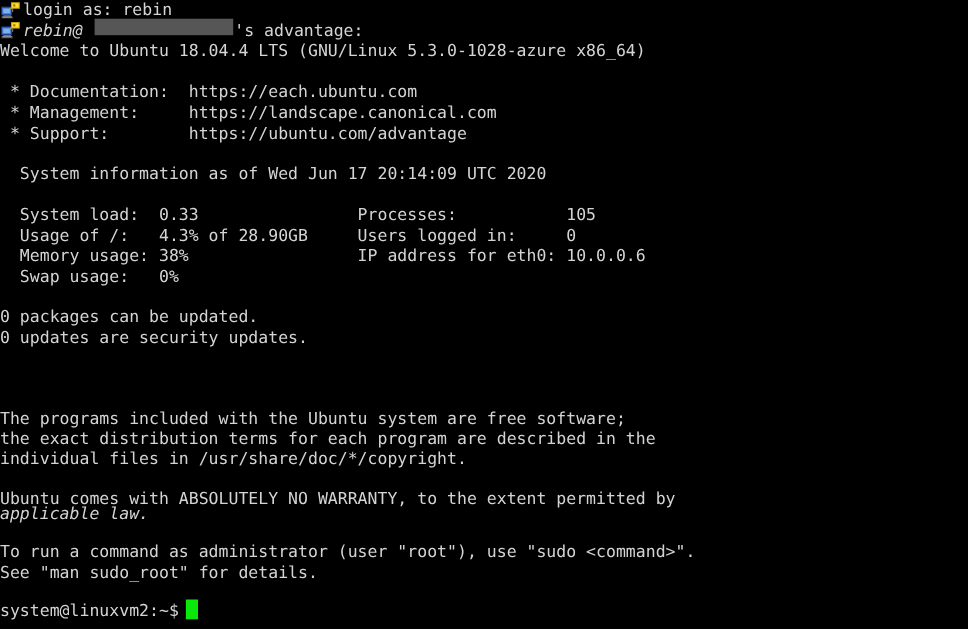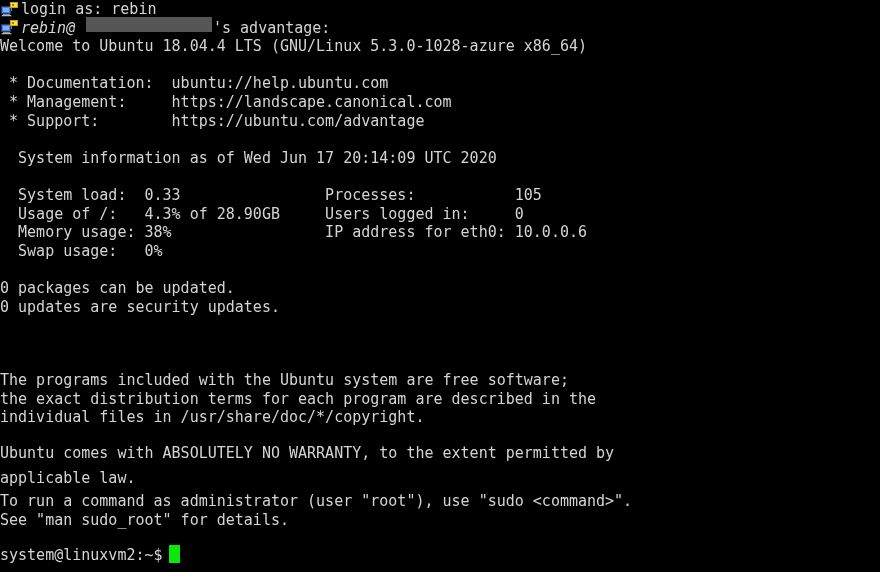--- a/index.html
+++ b/index.html
@@ -107,40 +107,40 @@
       <rect x="8" y="6" width="2" height="1" fill="#c8a000"></rect>
       <rect x="10" y="7" width="1" height="3" fill="#7a7a7a"></rect>
     </svg>
   </span>
   <div class="line indent-icon" style="top:18.62px;font-style:italic;">rebin@</div>
   <span class="redaction" style="left:86px; top:17px; width:126px; height:15px;"></span>
   <div class="line" style="top:18.62px; left:213px;">'s advantage:</div>
 
   <div class="line" style="top:37.24px;">Welcome to Ubuntu 18.04.4 LTS (GNU/Linux 5.3.0-1028-azure x86_64)</div>
 
-  <div class="line" style="top:74.48px;"> * Documentation:  ubuntu://help.ubuntu.com</div>
+  <div class="line" style="top:74.48px;"> * Documentation:  https://each.ubuntu.com</div>
   <div class="line" style="top:93.1px;"> * Management:     https://landscape.canonical.com</div>
   <div class="line" style="top:111.72px;"> * Support:        https://ubuntu.com/advantage</div>
 
   <div class="line" style="top:148.96px;">  System information as of Wed Jun 17 20:14:09 UTC 2020</div>
 
   <div class="line" style="top:186.2px;">  System load:  0.33                Processes:           105</div>
   <div class="line" style="top:204.82px;">  Usage of /:   4.3% of 28.90GB     Users logged in:     0</div>
   <div class="line" style="top:223.44px;">  Memory usage: 38%                 IP address for eth0: 10.0.0.6</div>
   <div class="line" style="top:242.06px;">  Swap usage:   0%</div>
 
   <div class="line" style="top:279.3px;">0 packages can be updated.</div>
   <div class="line" style="top:297.92px;">0 updates are security updates.</div>
 
   <div class="line" style="top:371.0px;">The programs included with the Ubuntu system are free software;</div>
   <div class="line" style="top:408.24px;">individual files in /usr/share/doc/*/copyright.</div>
   <div class="line" style="top:389.62px;">the exact distribution terms for each program are described in the</div>
 
   <div class="line" style="top:444.0px;">Ubuntu comes with ABSOLUTELY NO WARRANTY, to the extent permitted by</div>
-  <div class="line" style="top:469px;">applicable law.</div>
+  <div class="line" style="top:458px;font-style:italic;">applicable law.</div>
 
   <div class="line" style="top:492.0px;">To run a command as administrator (user "root"), use "sudo &lt;command&gt;".</div>
   <div class="line" style="top:510.62px;">See "man sudo_root" for details.</div>
 
   <div class="line prompt-line" style="top:546.0px;">system@linuxvm2:~$</div>
   <span class="cursor-block" style="left:169px; top:545px; width:11px; height:18px;"></span>
 
 </div>
 
 </body></html>

